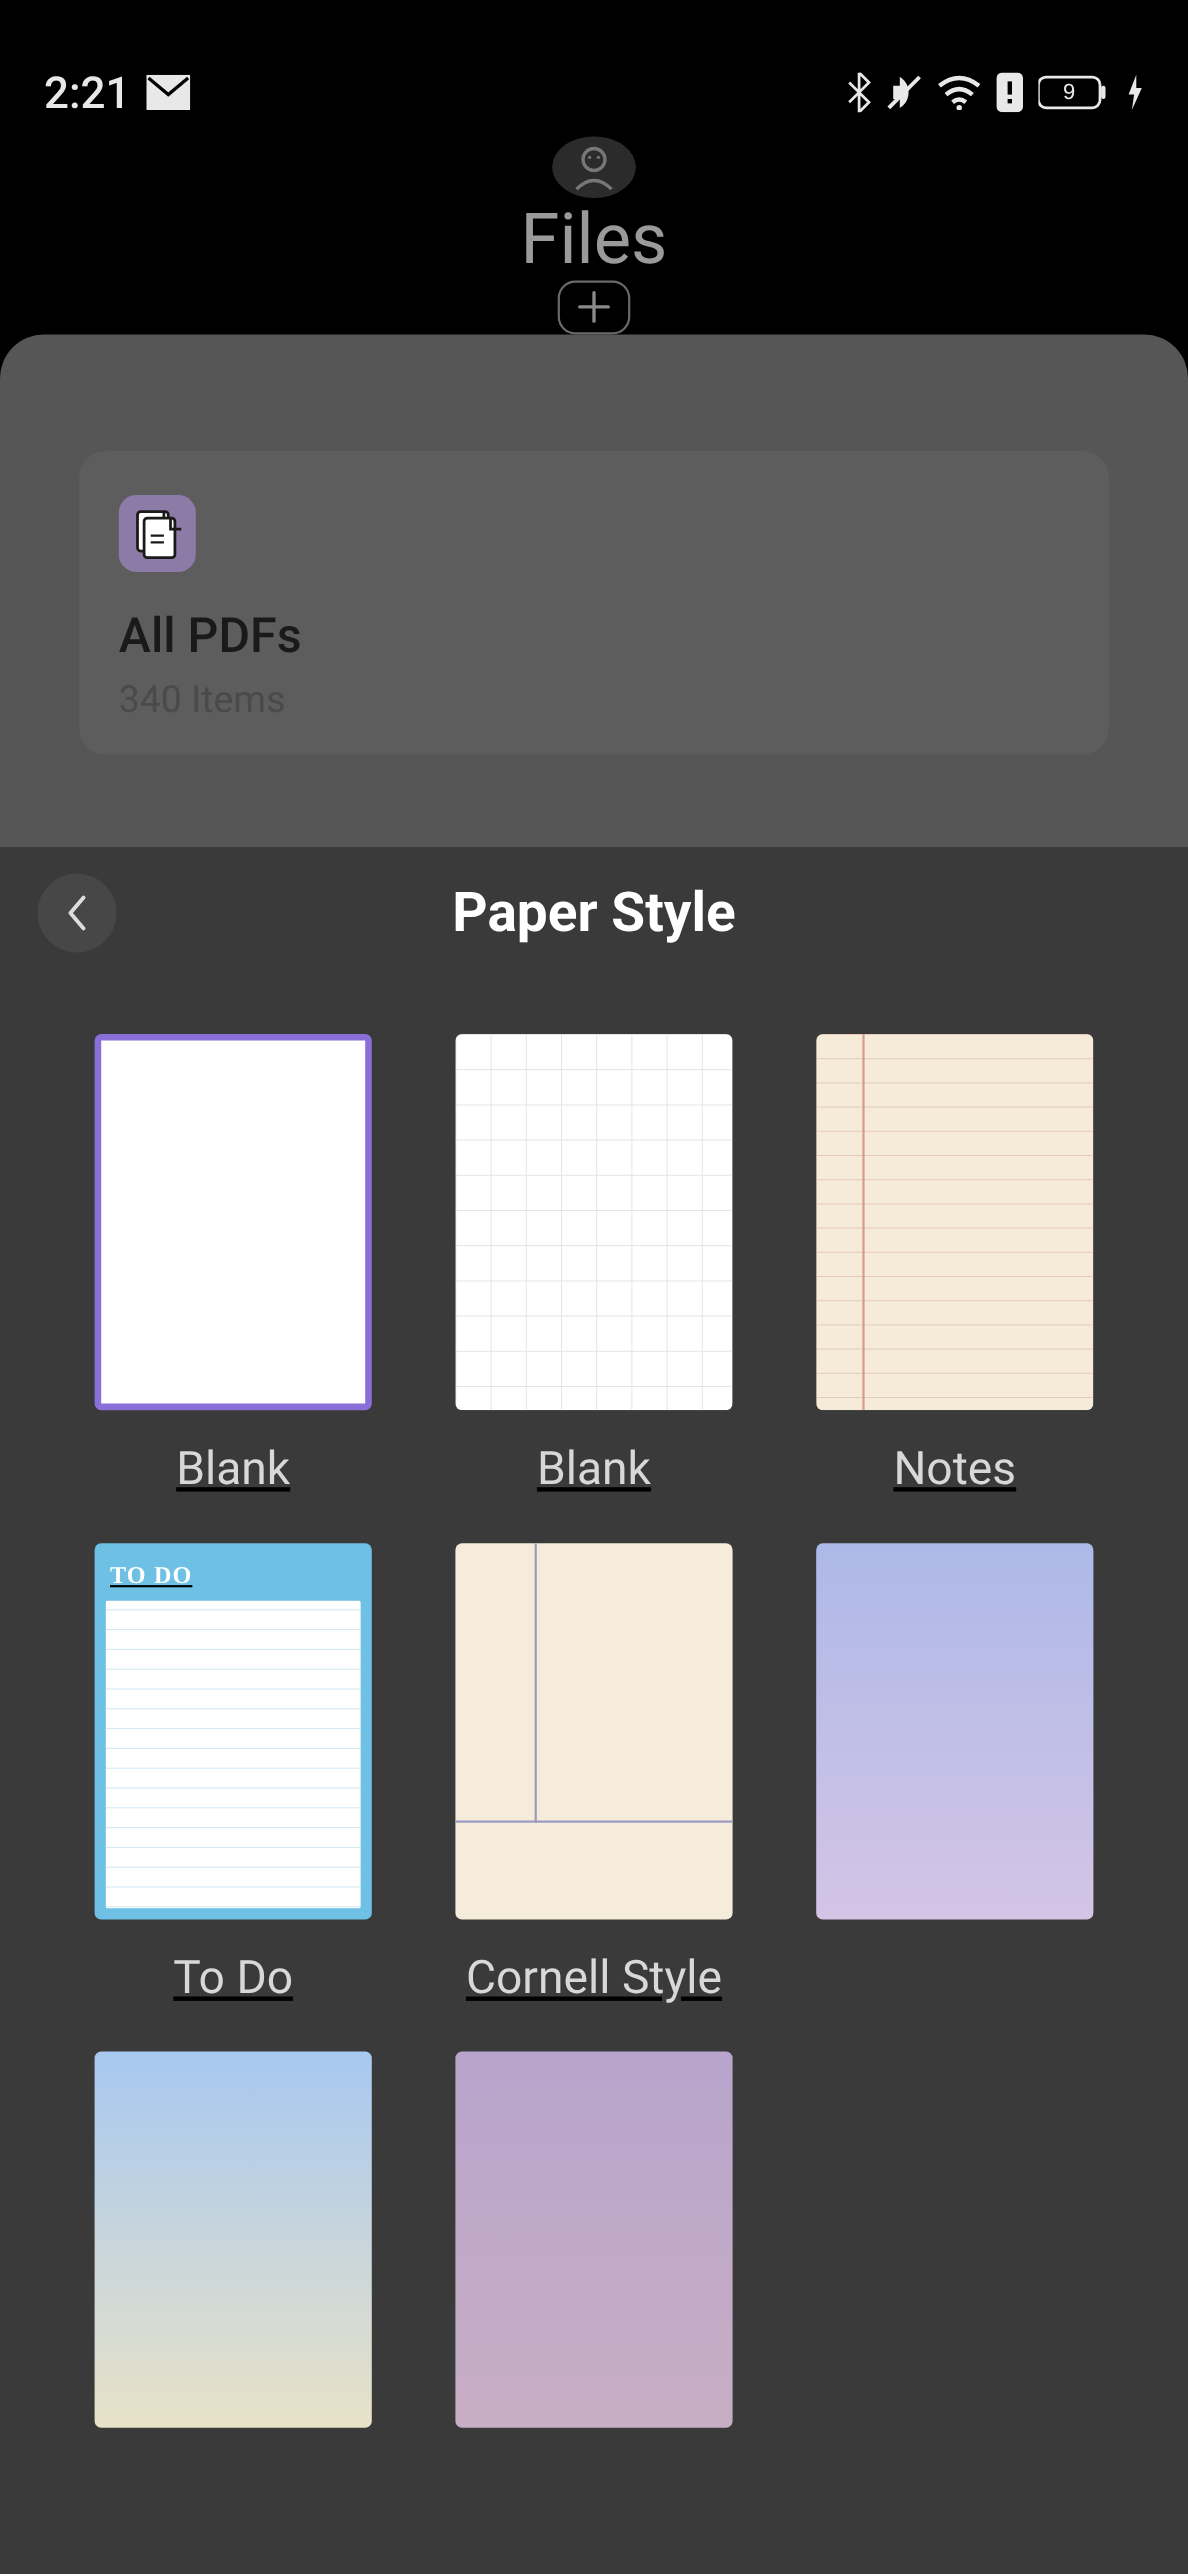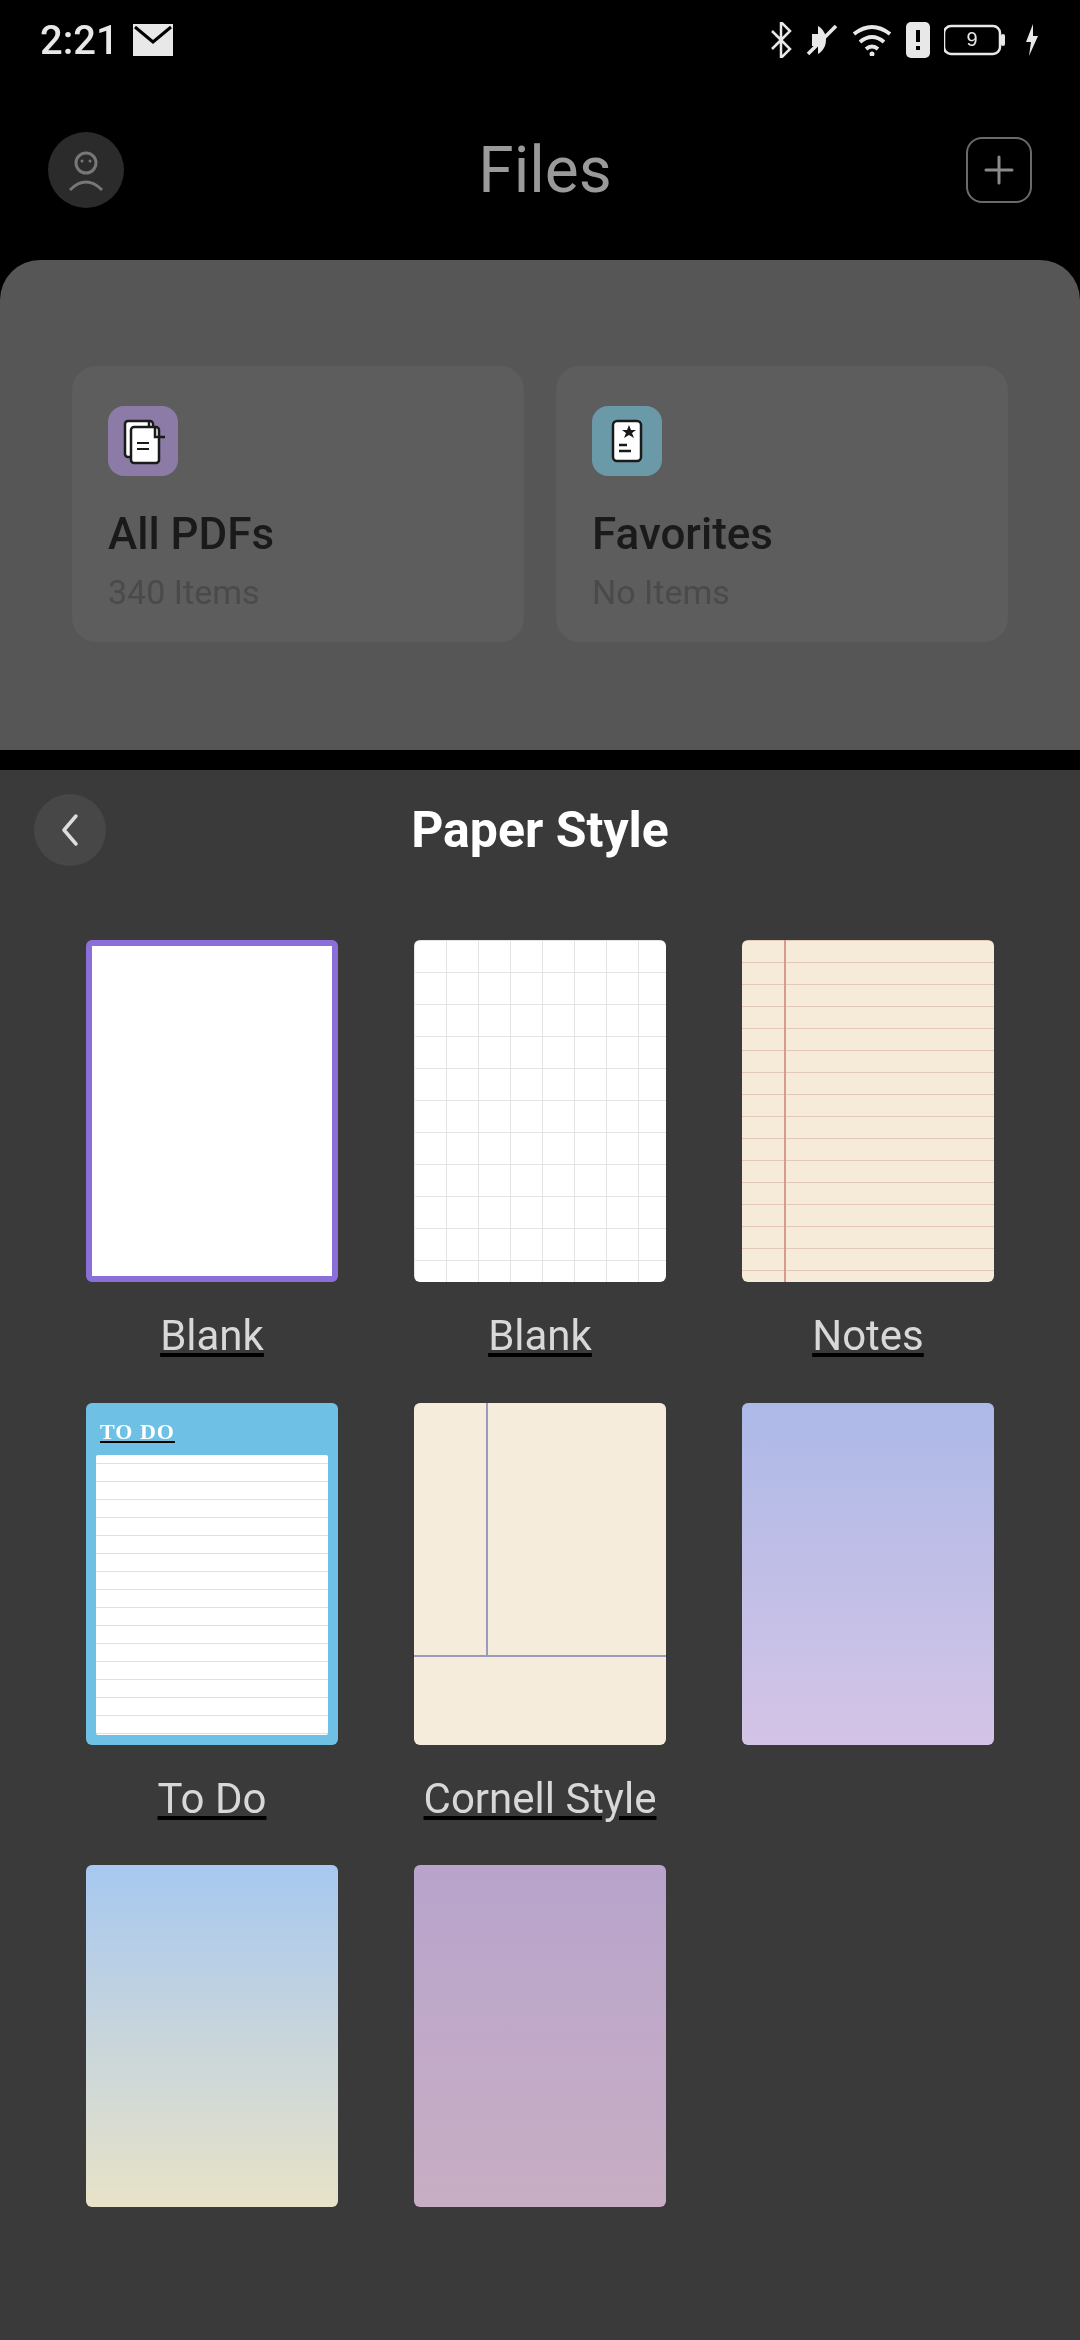--- a/index.html
+++ b/index.html
@@ -1,25 +1,25 @@
 <!DOCTYPE html>
 <html><head>
 <meta charset="utf-8">
 <style>
   * { box-sizing: border-box; margin: 0; padding: 0; }
   html, body { width: 1080px; height: 2340px; background: #000; font-family: -apple-system, BlinkMacSystemFont, 'Segoe UI', Roboto, sans-serif; overflow: hidden; }
   
   
-  .status-bar { height: 80px; display: flex; align-items: center; justify-content: space-between; padding: 0 40px; color: #e8e8e8; }
+  .status-bar { height: 80px; display: flex; align-items: center; justify-content: space-between; padding: 0 40px; color: #e8e8e8; margin-top: 44px; }
   .status-left { display: flex; align-items: center; gap: 14px; font-size: 40px; font-weight: 500; }
   .status-right { display: flex; align-items: center; gap: 12px; }
   .status-right svg { display: block; }
   
   
-  .app-header { height: 180px; display: flex; align-items: center; justify-content: space-between; padding: 0 48px; }
+  .app-header { height: 180px; display: flex; align-items: center; justify-content: space-between; padding: 0 48px; flex-direction: column; }
   .avatar-btn { width: 76px; height: 76px; border-radius: 50%; background: #2b2b2b; display: flex; align-items: center; justify-content: center; border: none; }
   .app-title { color: #9a9a9a; font-size: 64px; font-weight: 400; }
   .add-btn { width: 66px; height: 66px; border-radius: 16px; border: 2.5px solid #6a6a6a; background: transparent; display: flex; align-items: center; justify-content: center; color: #8a8a8a; }
   
   
   .cards-wrap { background: #575656; border-radius: 40px 40px 0 0; padding: 106px 72px 40px; height: 490px; position: relative; }
   .cards-row { display: flex; gap: 32px; }
   .file-card { flex: 1; background: #5e5d5d; border-radius: 24px; padding: 40px 36px 30px; }
   .card-icon-wrap { width: 70px; height: 70px; border-radius: 16px; display: flex; align-items: center; justify-content: center; margin-bottom: 32px; }
   .card-icon-purple { background: #8b7ba6; }
@@ -127,32 +127,20 @@
             <path d="M28 4 L28 14 L38 14" fill="none" stroke="#1a1a1a" stroke-width="2.5"></path>
             <rect x="10" y="10" width="28" height="36" rx="3" fill="#fff" stroke="#1a1a1a" stroke-width="2.5"></rect>
             <path d="M34 10 L34 20 L44 20" fill="none" stroke="#1a1a1a" stroke-width="2.5"></path>
             <line x1="16" y1="26" x2="28" y2="26" stroke="#1a1a1a" stroke-width="2"></line>
             <line x1="16" y1="32" x2="28" y2="32" stroke="#1a1a1a" stroke-width="2"></line>
           </svg>
       </div>
       <div class="card-title">All PDFs</div>
       <div class="card-sub">340 Items</div>
     </div>
-    <div class="file-card">
-      <div class="card-icon-wrap card-icon-teal">
-        <svg width="40" height="48" viewBox="0 0 40 48">
-            <rect x="6" y="4" width="28" height="40" rx="4" fill="#fff" stroke="#1a1a1a" stroke-width="2.5"></rect>
-            <path d="M22 8 L24 13 L29 13 L25 16 L27 21 L22 18 L17 21 L19 16 L15 13 L20 13 Z" fill="#1a1a1a"></path>
-            <line x1="12" y1="28" x2="20" y2="28" stroke="#1a1a1a" stroke-width="2.5"></line>
-            <line x1="12" y1="34" x2="24" y2="34" stroke="#1a1a1a" stroke-width="2.5"></line>
-          </svg>
-      </div>
-      <div class="card-title">Favorites</div>
-      <div class="card-sub">No Items</div>
-    </div>
   </div>
 </div>
 
 <div class="sheet">
   <div class="sheet-header">
     <button class="back-btn">
       <svg width="28" height="36" viewBox="0 0 28 36">
           <polyline points="20,4 8,18 20,32" fill="none" stroke="#ddd" stroke-width="3.5" stroke-linecap="round" stroke-linejoin="round"></polyline>
         </svg>
     </button>

